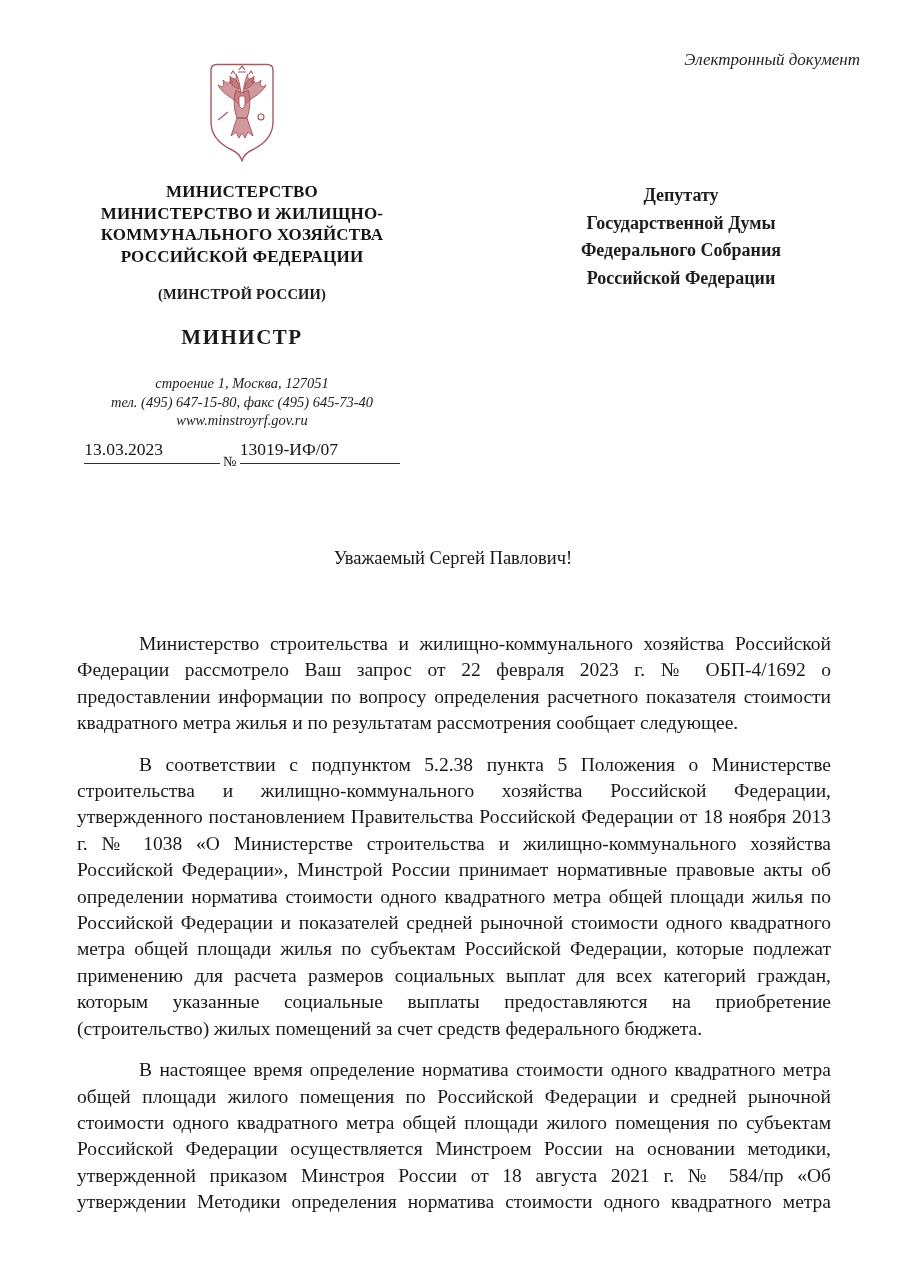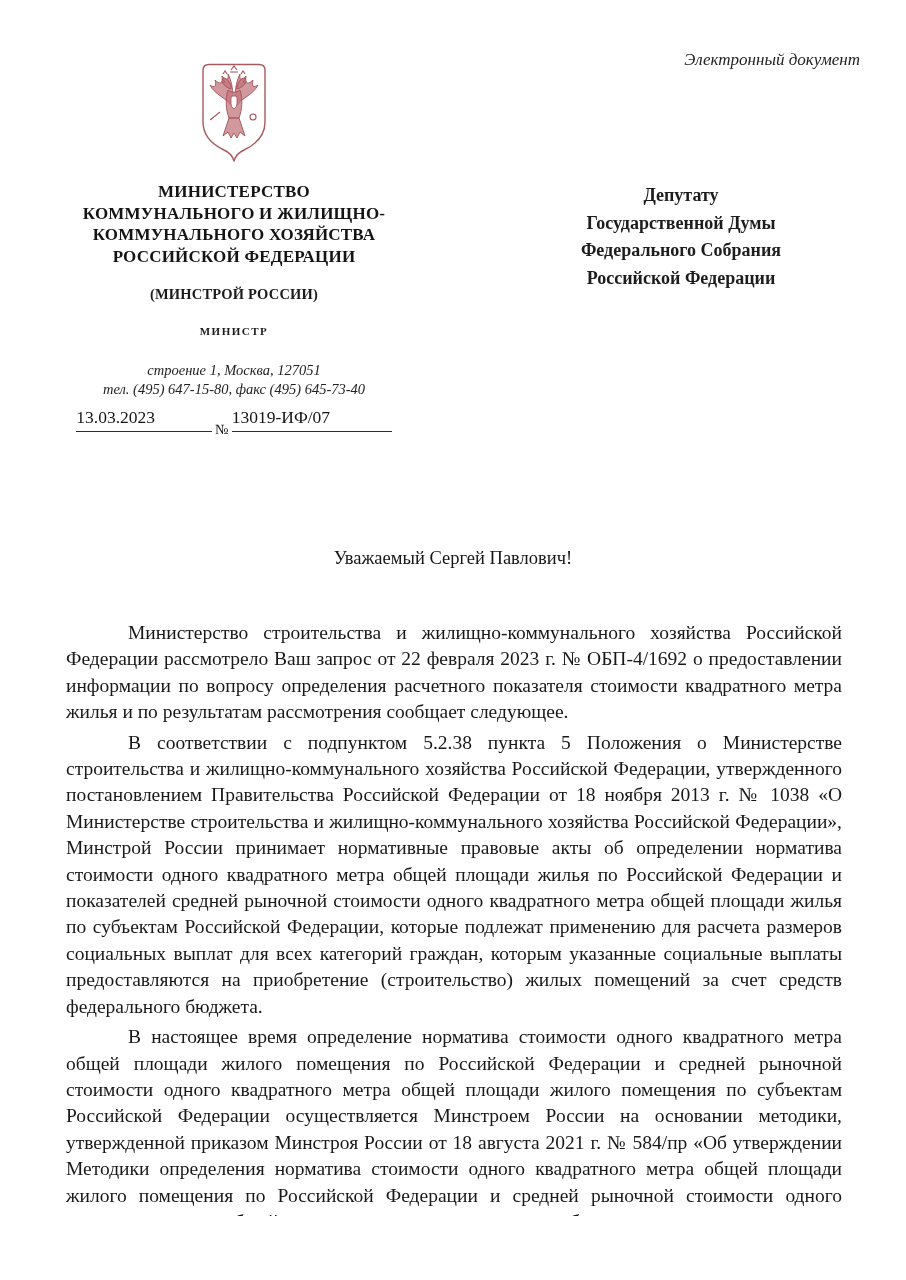--- a/index.html
+++ b/index.html
@@ -18,31 +18,31 @@
   }
 
   
   .top-note {
     position: absolute; top: 50px; right: 46px;
     font-style: italic; font-size: 17px; color: #222;
   }
 
   
   .left-col {
-    position: absolute; left: 64px; top: 60px; width: 340px;
+    position: absolute; left: 72px; top: 60px; width: 340px;
     text-align: center;
   }
   .emblem-wrap { line-height: 0; }
   .ministry {
     margin-top: 15px;
     font-weight: bold; font-size: 17px; line-height: 21.5px;
     letter-spacing: 0.2px; color: #141414;
   }
   .short-name { margin-top: 19px; font-weight: bold; font-size: 14.5px; letter-spacing: 0.2px; }
-  .position   { margin-top: 22px; font-weight: bold; font-size: 11px; letter-spacing: 1.5px; }
+  .position   { margin-top: 22px; font-weight: bold; font-size: 21px; letter-spacing: 1.5px; }
   .addr {
     margin-top: 24px;
     font-style: italic; font-size: 14.5px; line-height: 18.5px; color: #222;
   }
   .date-row {
     margin-top: 9px;
     display: flex; align-items: flex-end; justify-content: center;
     font-size: 17.5px; color: #161616;
   }
   .date-cell {
@@ -78,21 +78,21 @@
     position: absolute; top: 548px; left: 0; width: 100%;
     text-align: center; font-size: 18.5px; color: #161616;
   }
 
   
   .body-text {
     position: absolute; top: 616px; left: 62px; width: 784px;
     font-size: 19.5px; line-height: 26.4px;
     text-align: justify; color: #181818;
   }
-  .body-text p { margin: 4px; text-indent: 62px; }
+  .body-text p { margin: 15px; text-indent: 62px; }
 </style>
 </head>
 <body>
 
 <div class="page">
 
   <div class="top-note">Электронный документ</div>
 
   <div class="left-col">
     <div class="emblem-wrap">
@@ -113,31 +113,32 @@
           <path d="M25 14 L27 11 L29 14 M43 14 L45 11 L47 14"></path>
           <path d="M22 52 L12 60"></path>
           <circle cx="55" cy="57" r="3"></circle>
         </g>
         <path d="M33 38 Q33 36 35 36 L37 36 Q39 36 39 38 L39 44 Q39 47 36 49 Q33 47 33 44 Z" fill="#ffffff" stroke="#a25157" stroke-width="0.8"></path>
       </svg>
     </div>
 
     <div class="ministry">
       <div>МИНИСТЕРСТВО</div>
-      <div>КОММУНАЛЬНОГО И ЖИЛИЩНО-</div>
+      <div>МИНИСТЕРСТВО И ЖИЛИЩНО-</div>
       <div>КОММУНАЛЬНОГО ХОЗЯЙСТВА</div>
       <div>РОССИЙСКОЙ ФЕДЕРАЦИИ</div>
     </div>
 
     <div class="short-name">(МИНСТРОЙ РОССИИ)</div>
     <div class="position">МИНИСТР</div>
 
     <div class="addr">
       <div>строение 1, Москва, 127051</div>
       <div>тел. (495) 647-15-80, факс (495) 645-73-40</div>
+      <div>www.minstroyrf.gov.ru</div>
     </div>
 
     <div class="date-row">
       <span class="date-cell cell-date">13.03.2023</span>
       <span class="num-sign">№</span>
       <span class="date-cell cell-num">13019-ИФ/07</span>
     </div>
 
   </div>
 

